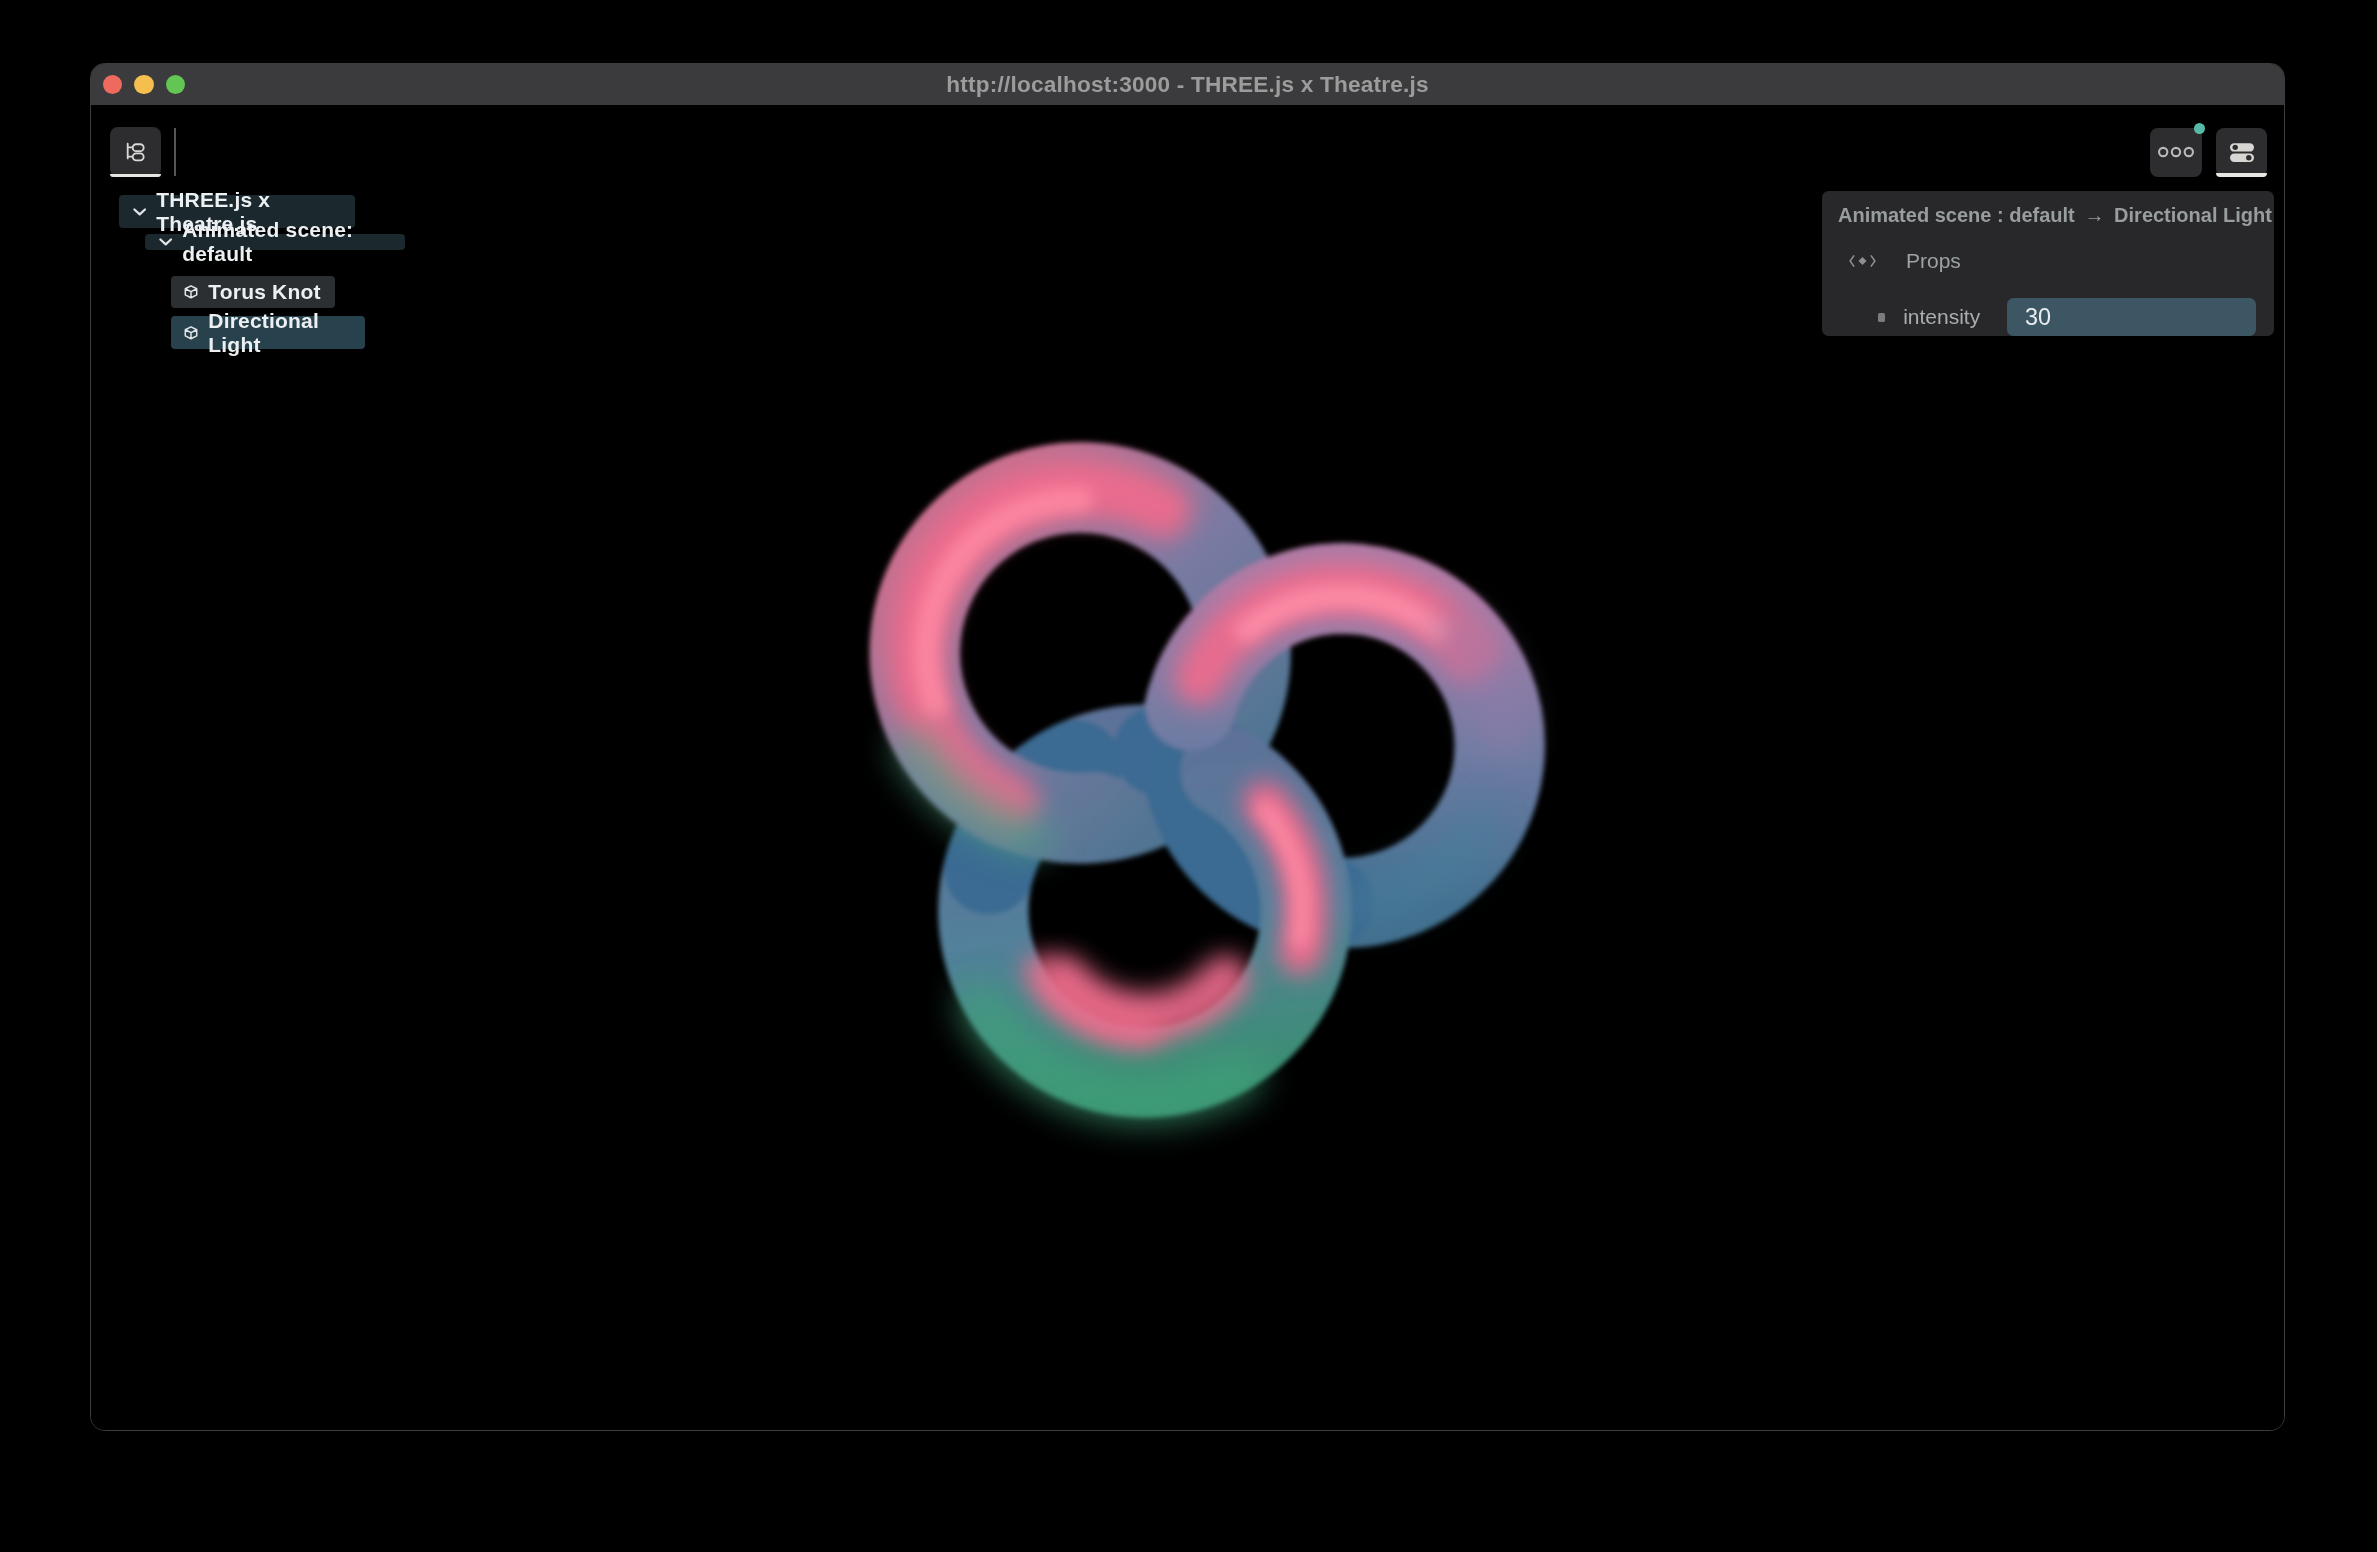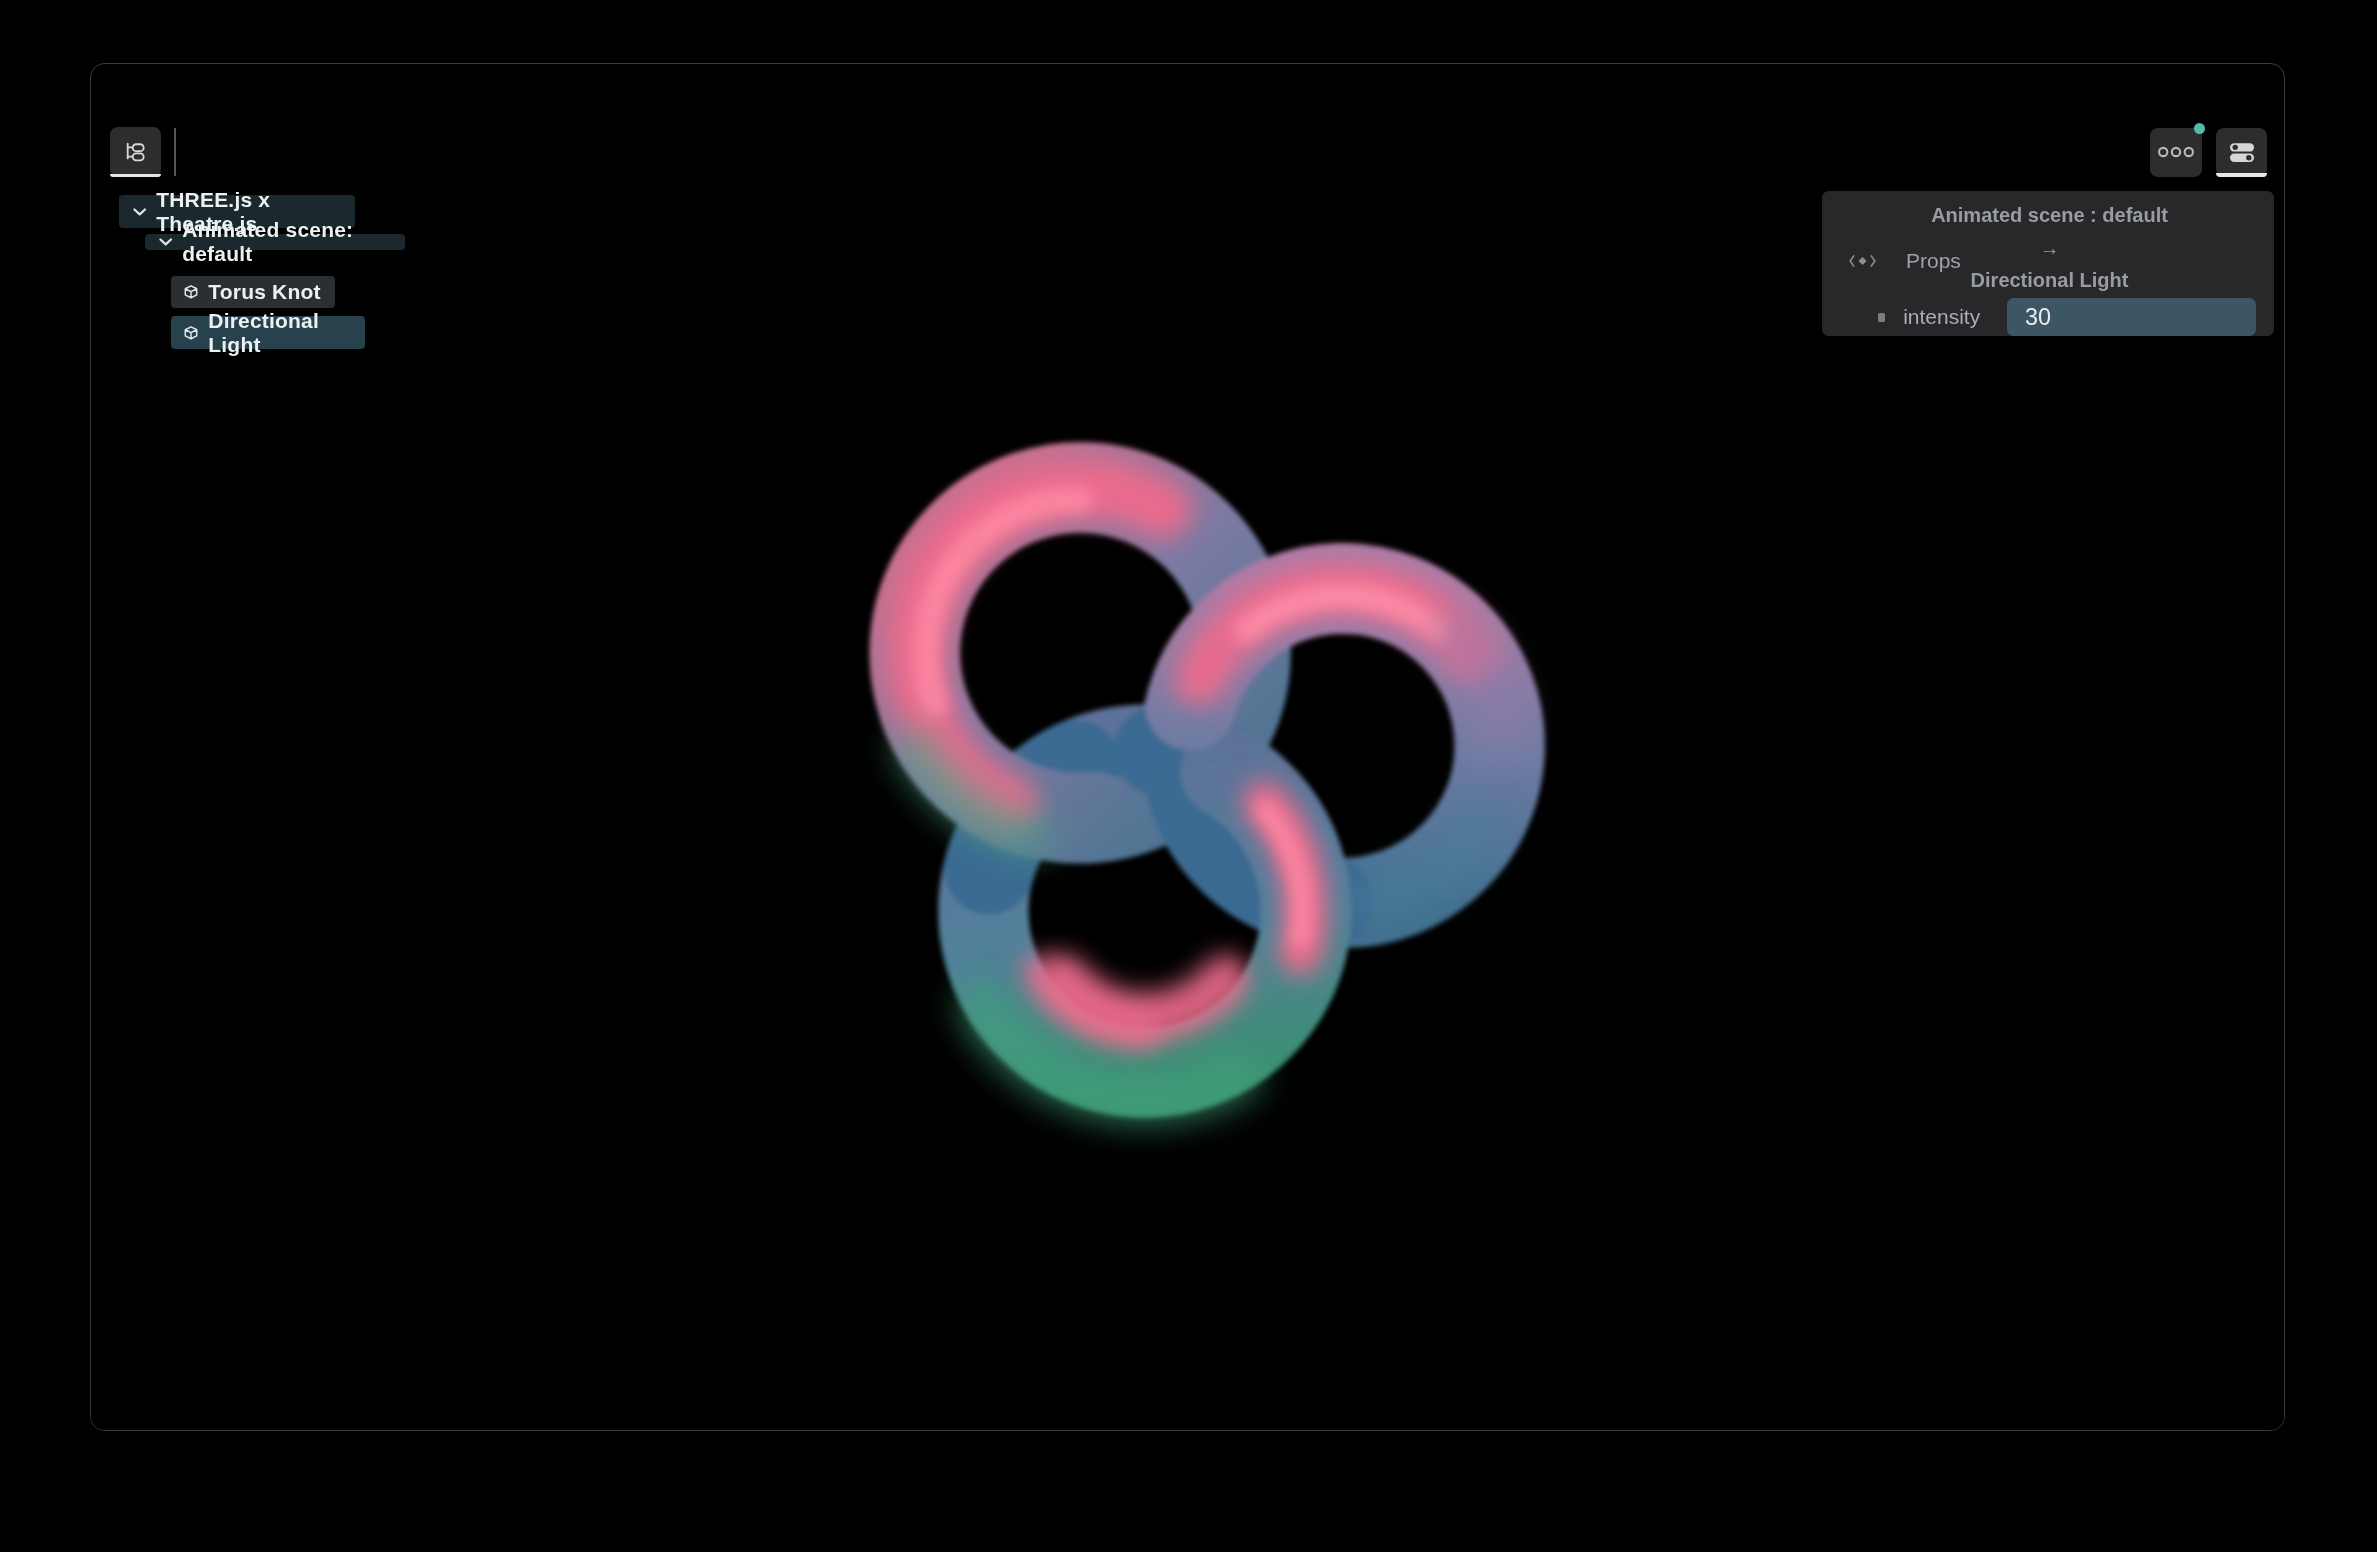--- a/index.html
+++ b/index.html
@@ -40,36 +40,44 @@
   .row-sheet{left:44px;top:129px;width:260px;height:16px;background:#1b282d;}
   .row-obj1{left:70px;top:171px;width:164px;height:32px;background:#2b2f32;}
   .row-obj2{left:70px;top:211px;width:194px;height:33px;background:#27424c;}
   .row-root .row-icon,.row-sheet .row-icon{margin:0 6.5px 0 11.3px;}
   .row-obj1 .row-icon,.row-obj2 .row-icon{margin:0 8px 0 11.3px;}
 
   
   .panel{position:absolute;left:1731px;top:86px;width:452px;height:145px;
          background:#28282b;border-radius:6.5px;}
   .panel-header{position:absolute;left:16px;top:13px;right:13px;display:flex;align-items:center;gap:9.7px;
-                font-size:20px;font-weight:700;color:#989da0;white-space:nowrap;flex-direction:column;}
+                font-size:20px;font-weight:700;color:#989da0;white-space:nowrap;}
   .props-row{position:absolute;left:25px;top:58px;display:flex;align-items:center;gap:28px;
              font-size:21px;color:#9da2a5;}
   .prop-row{position:absolute;left:56px;top:107px;right:18px;display:flex;align-items:center;}
   .prop-bullet{width:9px;height:9px;background:#7c7c7c;border-radius:1.6px;margin-right:18px;}
   .prop-label{font-size:21px;color:#a9aeb1;width:117px;}
   .num-input{width:231px;height:38px;margin-left:11.3px;background:#3d5663;border:none;border-radius:6.5px;
              color:#e9edef;font-size:23.4px;font-family:"Liberation Sans",sans-serif;
              padding:0 0 0 18px;outline:none;}
 </style>
 </head>
 <body>
 
 <div class="screen">
   <div class="window">
 
+    <div class="titlebar">
+      <div class="lights">
+        <div class="light light-red"></div>
+        <div class="light light-yellow"></div>
+        <div class="light light-green"></div>
+      </div>
+      <div class="titletext">http://localhost:3000 - THREE.js x Theatre.js</div>
+    </div>
 
     <div class="content">
 
       <svg class="knot-svg" viewBox="0 0 2946 1924">
         <defs>
           <linearGradient id="gA" gradientUnits="userSpaceOnUse" x1="1180" y1="640" x2="1520" y2="1020">
             <stop offset="0" stop-color="#c4708f"></stop>
               <stop offset="0.45" stop-color="#7b7aa2"></stop>
             <stop offset="1" stop-color="#497490"></stop>
           </linearGradient>

